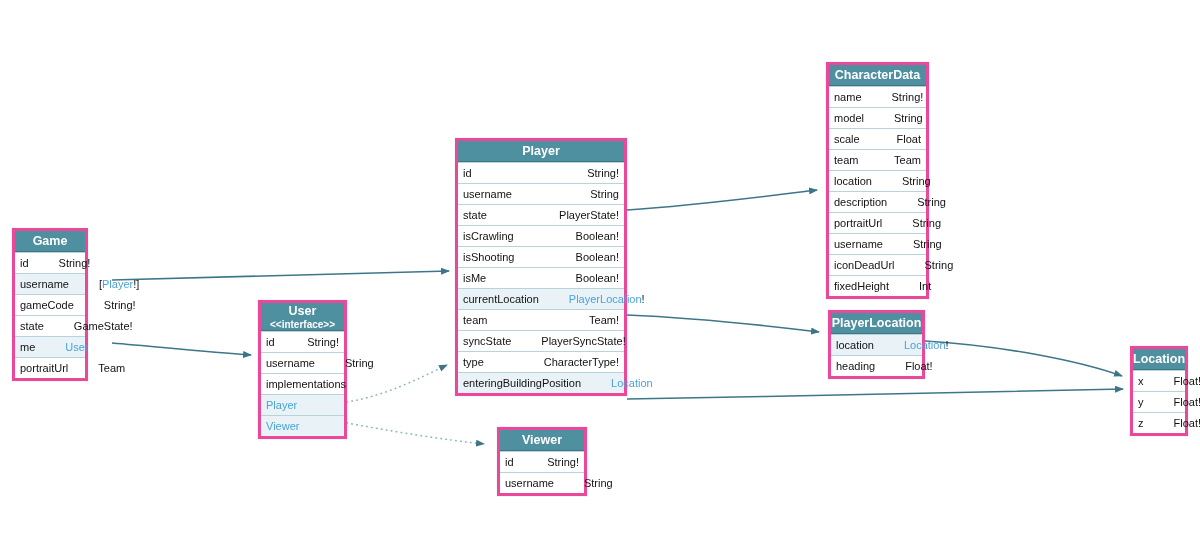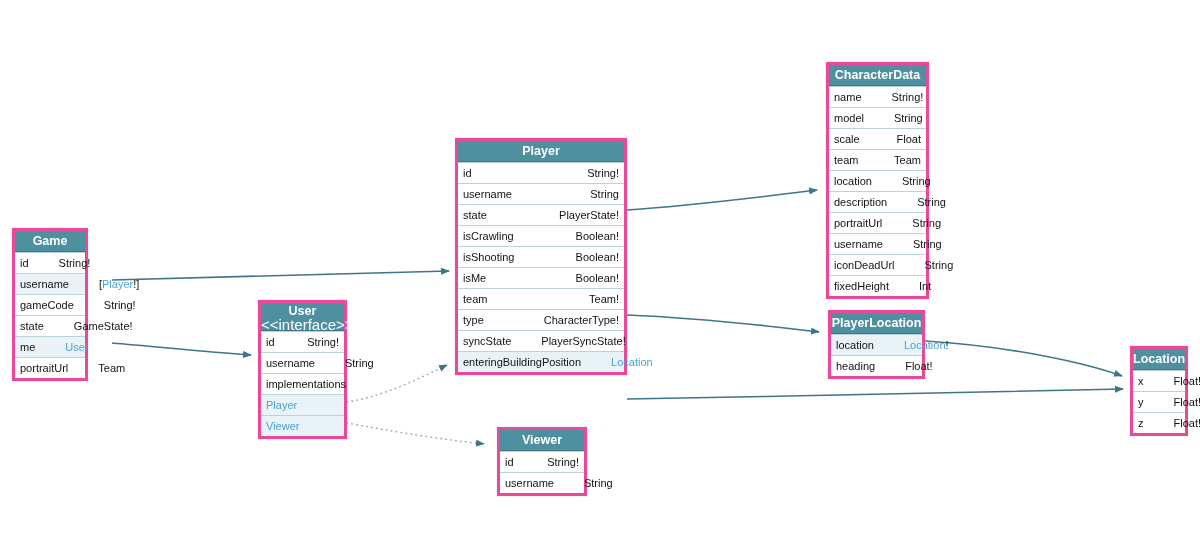--- a/index.html
+++ b/index.html
@@ -5,21 +5,21 @@
   html,body{margin:0;padding:0;background:#ffffff;}
   #canvas{position:relative;width:1200px;height:547px;background:#ffffff;overflow:hidden;
           font-family:"Liberation Sans", sans-serif;}
   #edges{position:absolute;left:0;top:0;width:1200px;height:547px;pointer-events:none;}
 
   .table{position:absolute;background:#ffffff;border:3px solid #ec4899;box-sizing:border-box;
          box-shadow:0 0 0 1px rgba(99,154,171,0.08);}
   .thead{background:#4e8fa0;color:#ffffff;text-align:center;font-weight:bold;font-size:12.5px;
          line-height:20px;height:20px;border-bottom:1px solid #3f7686;}
   .thead.tall{height:28px;line-height:13px;padding-top:2px;box-sizing:border-box;}
-  .thead .sub{display:block;font-size:15px;font-weight:normal;}
+  .thead .sub{display:block;font-size:10px;font-weight:bold;}
   .row{display:flex;justify-content:space-between;align-items:center;height:21px;
        padding:4px 5px;font-size:11px;color:#121212;background:#ffffff;border-top:1px solid #b9d3db;
        white-space:nowrap;box-sizing:border-box;gap:24px;}
   .row:first-of-type{border-top:none;}
   .row.alt{background:#e9f2f7;}
   .fname{color:#121212;}
   .ftype{margin-left:6px;color:#121212;text-align:center;}
   .link{color:#4aa3d8;}
 </style>
 </head>
@@ -114,32 +114,36 @@
       <span class="ftype">Boolean!</span>
     </div>
     <div class="row">
       <span class="fname">isShooting</span>
       <span class="ftype">Boolean!</span>
     </div>
     <div class="row">
       <span class="fname">isMe</span>
       <span class="ftype">Boolean!</span>
     </div>
+    <div class="row alt">
+      <span class="fname">currentLocation</span>
+      <span class="ftype"><span class="link">PlayerLocation</span><span>!</span></span>
+    </div>
     <div class="row">
       <span class="fname">team</span>
       <span class="ftype">Team!</span>
     </div>
     <div class="row">
+      <span class="fname">syncState</span>
+      <span class="ftype">PlayerSyncState!</span>
+    </div>
+    <div class="row">
       <span class="fname">type</span>
       <span class="ftype">CharacterType!</span>
     </div>
-    <div class="row">
-      <span class="fname">syncState</span>
-      <span class="ftype">PlayerSyncState!</span>
-    </div>
     <div class="row alt">
       <span class="fname">enteringBuildingPosition</span>
       <span class="ftype"><span class="link">Location</span></span>
     </div>
   </div>
 
   <div class="table" style="left:826px;top:62px;width:103px;">
     <div class="thead">CharacterData</div>
     <div class="row">
       <span class="fname">name</span>

